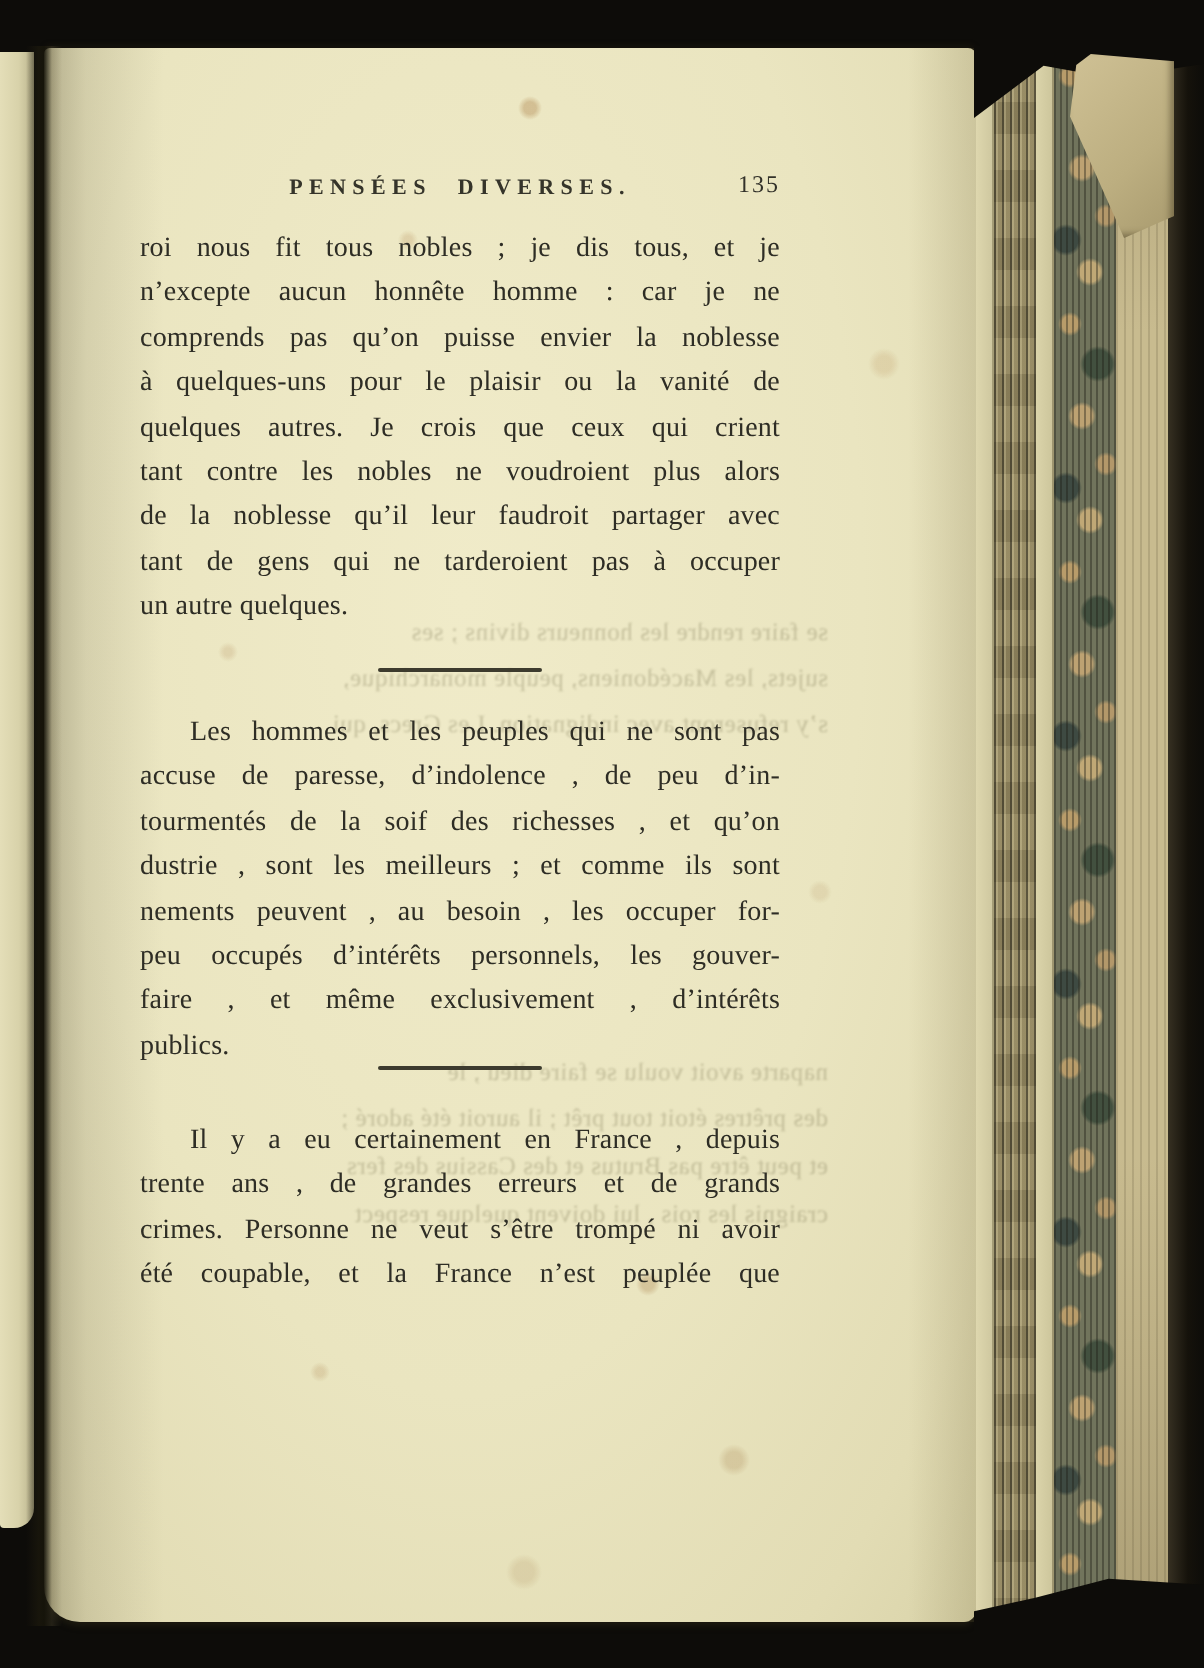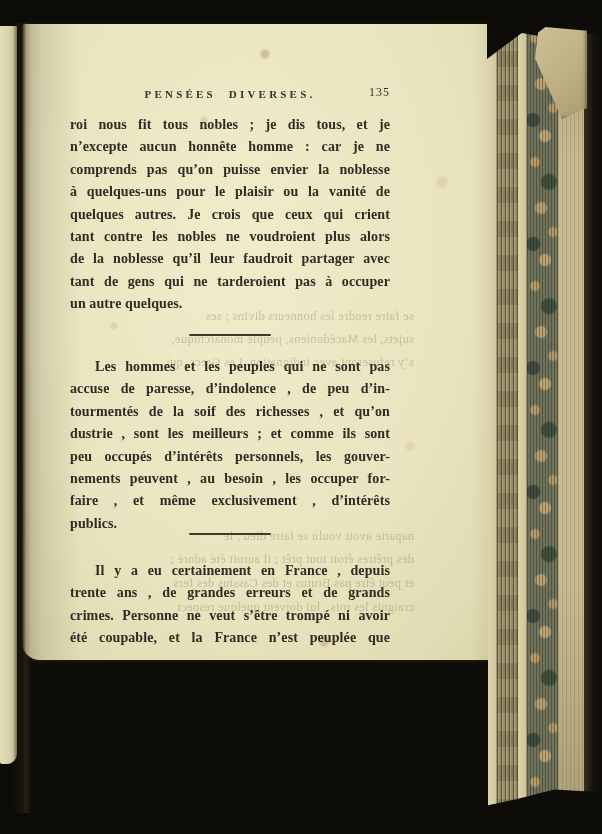--- a/index.html
+++ b/index.html
@@ -10,24 +10,24 @@
   .left-sliver{position:absolute;left:0;top:26px;width:17px;height:738px;
     background:linear-gradient(90deg,#e4deb8 0%,#d8d2aa 55%,#b9b28c 100%);
     border-radius:0 0 10px 2px;}
 
   
   .gutter{position:absolute;left:13px;top:23px;width:18px;height:790px;z-index:3;
     background:linear-gradient(90deg,rgba(30,27,15,0) 0%,rgba(28,25,13,.72) 36%,
       rgba(22,20,10,.92) 50%,rgba(95,87,58,.28) 72%,rgba(0,0,0,0) 100%);}
 
   
-  .page{position:absolute;left:22px;top:24px;width:466px;height:636px;z-index:2;
+  .page{position:absolute;left:22px;top:24px;width:466px;height:787px;z-index:2;
     background:radial-gradient(ellipse at 45% 35%, #f0ebc9 0%, #eae5c0 55%, #e2dcb4 85%, #d9d3a9 100%);
     border-radius:3px 4px 6px 18px;
-    box-shadow:0 -2px 2px rgba(25,22,12,.55), 0 4px 3px -2px rgba(40,36,20,.6);padding-left:18px;}
+    box-shadow:0 -2px 2px rgba(25,22,12,.55), 0 4px 3px -2px rgba(40,36,20,.6);}
   .shade-left{position:absolute;left:0;top:0;bottom:0;width:60px;
     background:linear-gradient(90deg,rgba(60,54,30,.30) 0%,rgba(60,54,30,.12) 35%,rgba(60,54,30,0) 100%);
     border-radius:3px 0 0 18px;pointer-events:none;}
   .shade-right{position:absolute;right:0;top:0;bottom:0;width:34px;
     background:linear-gradient(270deg,rgba(120,108,65,.22) 0%,rgba(120,108,65,0) 100%);pointer-events:none;}
   .foxing{position:absolute;inset:0;pointer-events:none;opacity:.85;background-image:
     radial-gradient(circle at 243px 30px, rgba(158,108,48,.38) 0 3px, rgba(158,108,48,0) 6px),
     radial-gradient(circle at 182px 96px, rgba(158,108,48,.22) 0 2px, rgba(158,108,48,0) 5px),
     radial-gradient(circle at 420px 158px, rgba(165,115,55,.18) 0 4px, rgba(165,115,55,0) 8px),
     radial-gradient(circle at 92px 302px, rgba(150,100,45,.18) 0 2px, rgba(150,100,45,0) 5px),
@@ -42,21 +42,21 @@
   .running-title{display:block;text-align:center;font-size:11px;letter-spacing:3.2px;
     word-spacing:7px;color:#35342a;font-weight:bold;}
   .page-number{position:absolute;right:0;top:-3px;font-size:12px;color:#33322a;
     letter-spacing:1px;font-variant-numeric:oldstyle-nums;}
 
   
   .textblock{position:absolute;left:48px;top:0;width:320px;height:100%;}
   .para{position:absolute;left:0;width:320px;color:#2e2d25;font-size:14px;
     line-height:22.4px;letter-spacing:.1px;}
   .line{text-align:justify;text-align-last:justify;text-justify:inter-word;
-    height:22.4px;overflow:visible;white-space:normal;font-weight:bold;}
+    height:22.4px;overflow:visible;white-space:normal;}
   .line.endpara{text-align-last:left;}
   .line.indent{text-indent:25px;}
   .p1{top:90px;} .p2{top:332px;} .p3{top:536px;}
 
   .rule{position:absolute;left:calc(50% - 41px);width:82px;height:2px;
     background:#3d3b2e;border-radius:1px;}
   .rule1{top:310px;} .rule2{top:509px;}
 
   
   .bleed{position:absolute;left:28px;width:316px;font-size:12.5px;color:rgba(106,100,66,.55);
@@ -136,22 +136,22 @@
         <div class="line endpara">un autre quelques.</div>
       </div>
 
       <div class="rule rule1"></div>
 
       <div class="para p2">
         <div class="line indent">Les hommes et les peuples qui ne sont pas</div>
         <div class="line">accuse de paresse, d’indolence , de peu d’in-</div>
         <div class="line">tourmentés de la soif des richesses , et qu’on</div>
         <div class="line">dustrie , sont les meilleurs ; et comme ils sont</div>
+        <div class="line">nements peuvent , au besoin , les occuper for-</div>
         <div class="line">peu occupés d’intérêts personnels, les gouver-</div>
-        <div class="line">nements peuvent , au besoin , les occuper for-</div>
         <div class="line">faire , et même exclusivement , d’intérêts</div>
         <div class="line endpara">publics.</div>
       </div>
 
       <div class="rule rule2"></div>
 
       <div class="para p3">
         <div class="line indent">Il y a eu certainement en France , depuis</div>
         <div class="line">trente ans , de grandes erreurs et de grands</div>
         <div class="line">crimes. Personne ne veut s’être trompé ni avoir</div>

